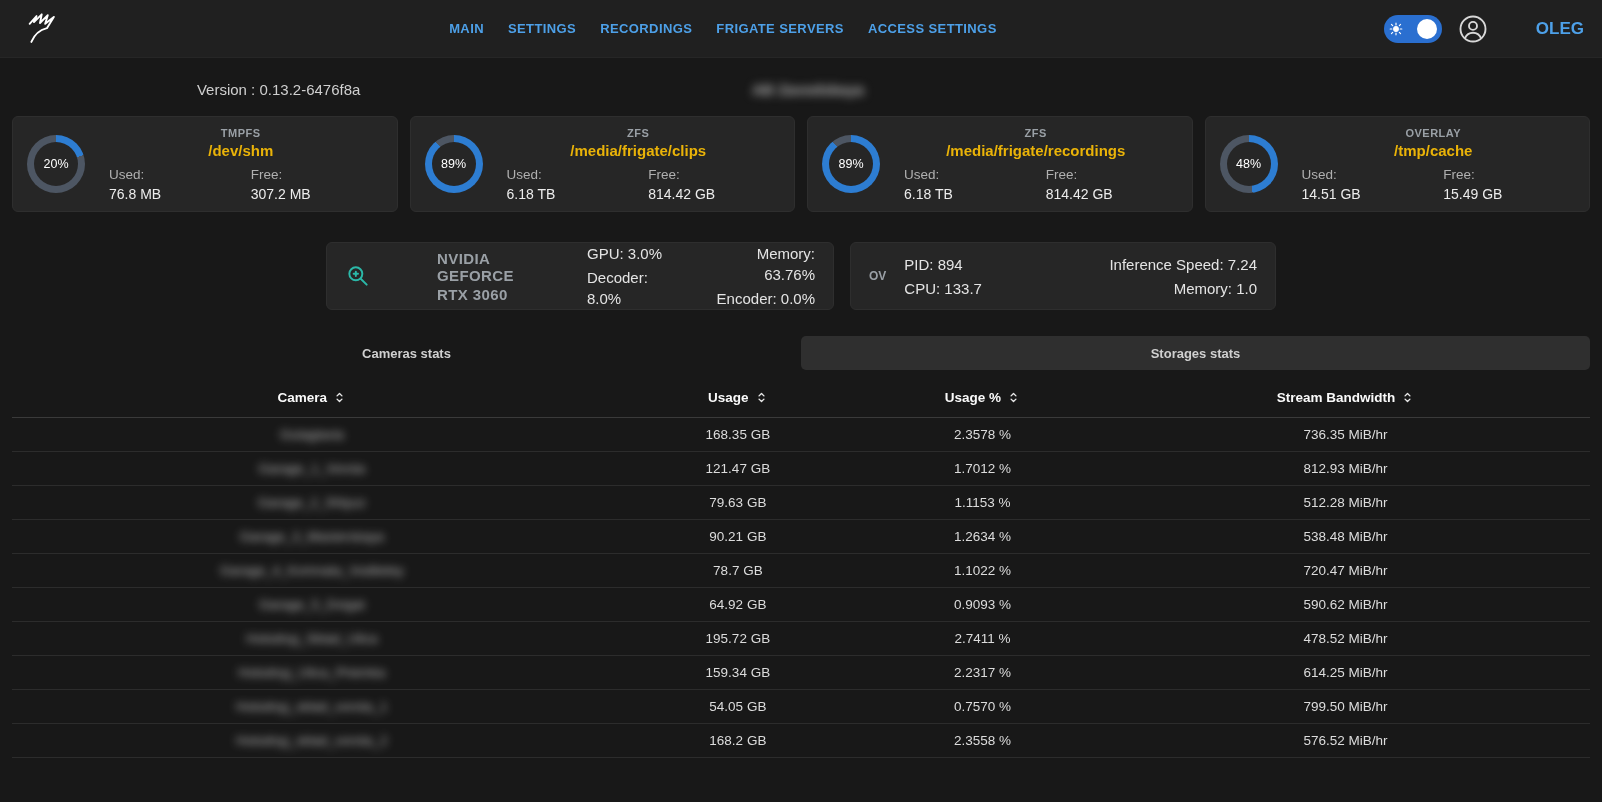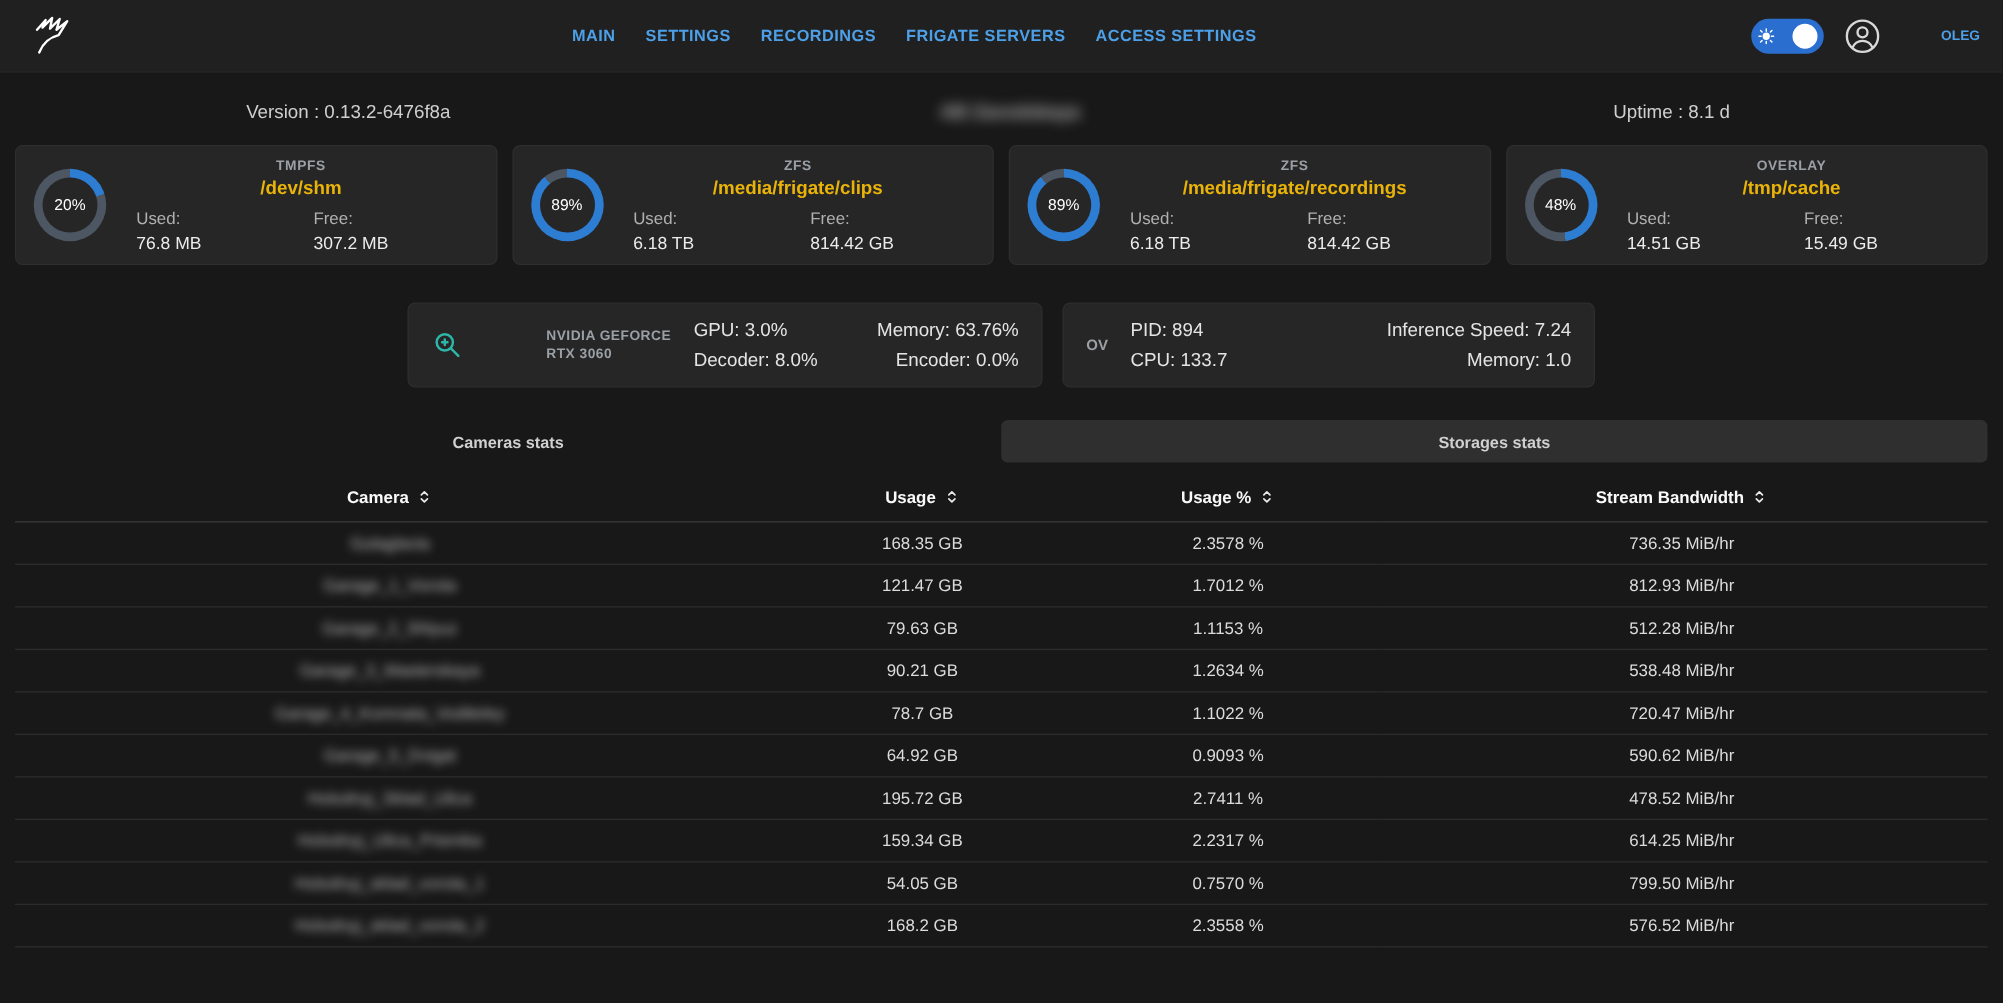--- a/index.html
+++ b/index.html
@@ -22,21 +22,21 @@
   .logo{width:44px;height:44px;display:flex;align-items:center;justify-content:center;cursor:pointer;}
   .nav{flex:1;display:flex;justify-content:center;gap:24px;}
   .nav-link{font-size:13px;font-weight:bold;letter-spacing:.4px;color:var(--navblue);
     text-decoration:none;cursor:pointer;}
   .nav-right{display:flex;align-items:center;gap:16px;}
   .toggle{width:58px;height:28px;border-radius:14px;background:#2a6fd0;display:flex;
     align-items:center;justify-content:space-between;padding:0 5px;cursor:pointer;}
   .knob{width:20px;height:20px;border-radius:50%;background:#fff;flex:none;}
   .sun{display:flex;align-items:center;}
   .avatar{display:flex;align-items:center;cursor:pointer;}
-  .user{font-size:11px;font-weight:bold;color:var(--navblue);cursor:pointer;margin-left:32px;}
+  .user{font-size:17px;font-weight:bold;color:var(--navblue);cursor:pointer;margin-left:32px;}
 
   
   .info-row{display:grid;grid-template-columns:1fr 1fr 1fr;align-items:center;
     height:46px;margin-top:8px;font-size:15px;color:#cfcfcf;margin-left:14px;}
   .info-row>span{text-align:center;}
   .server{font-weight:bold;color:#b5b5b5;}
   .blurred{filter:blur(5px);}
 
   
   .cards{display:grid;grid-template-columns:repeat(4,1fr);gap:12px;padding:0 12px;margin-top:4px;}
@@ -56,21 +56,21 @@
   .usage-value{font-size:14px;color:#ececec;margin-top:4px;}
 
   
   .mid-row{margin-top:30px;display:flex;justify-content:center;gap:16px;}
   .stat-card{background:var(--card-bg);border:1px solid #2e2e2e;border-radius:6px;
     height:68px;display:flex;align-items:center;padding:0 18px;gap:18px;}
   .gpu-card{width:508px;}
   .det-card{width:426px;}
   .gpu-icon{display:flex;align-items:center;}
   .gpu-name{display:flex;flex-direction:column;gap:2px;}
-  .gpu-name span{font-size:11px;font-weight:bold;letter-spacing:.4px;color:#9aa0a6;padding-left:48px;}
+  .gpu-name span{font-size:15px;font-weight:bold;letter-spacing:.4px;color:#9aa0a6;padding-left:48px;}
   .det-label{font-size:12px;font-weight:bold;color:#9aa0a6;}
   .stat-col{display:flex;flex-direction:column;gap:3px;}
   .stat-col span{font-size:15px;color:#e4e4e4;line-height:21px;}
   .stat-col.right{margin-left:auto;text-align:right;}
 
   
   .tabs{margin-top:26px;padding:0 12px;display:flex;height:34px;}
   .tab{flex:1;border:none;background:transparent;display:flex;align-items:center;
     justify-content:center;font-family:inherit;font-size:13px;font-weight:bold;
     color:#d0d0d0;border-radius:5px;cursor:pointer;}
@@ -123,21 +123,20 @@
       </svg>
     </span>
     <span class="user">OLEG</span>
   </div>
 </header>
 
 <main>
   <div class="info-row">
     <span>Version : 0.13.2-6476f8a</span>
     <span class="blurred server">AB Zavodskaya</span>
-    <span>Uptime : 8.1 d</span>
   </div>
 
   <div class="cards">
       <div class="storage-card">
         <div class="donut" style="--p: 20;">
           <span class="donut-inner">20%</span>
         </div>
         <div class="card-info">
           <span class="fs-type">TMPFS</span>
           <span class="fs-path">/dev/shm</span>

